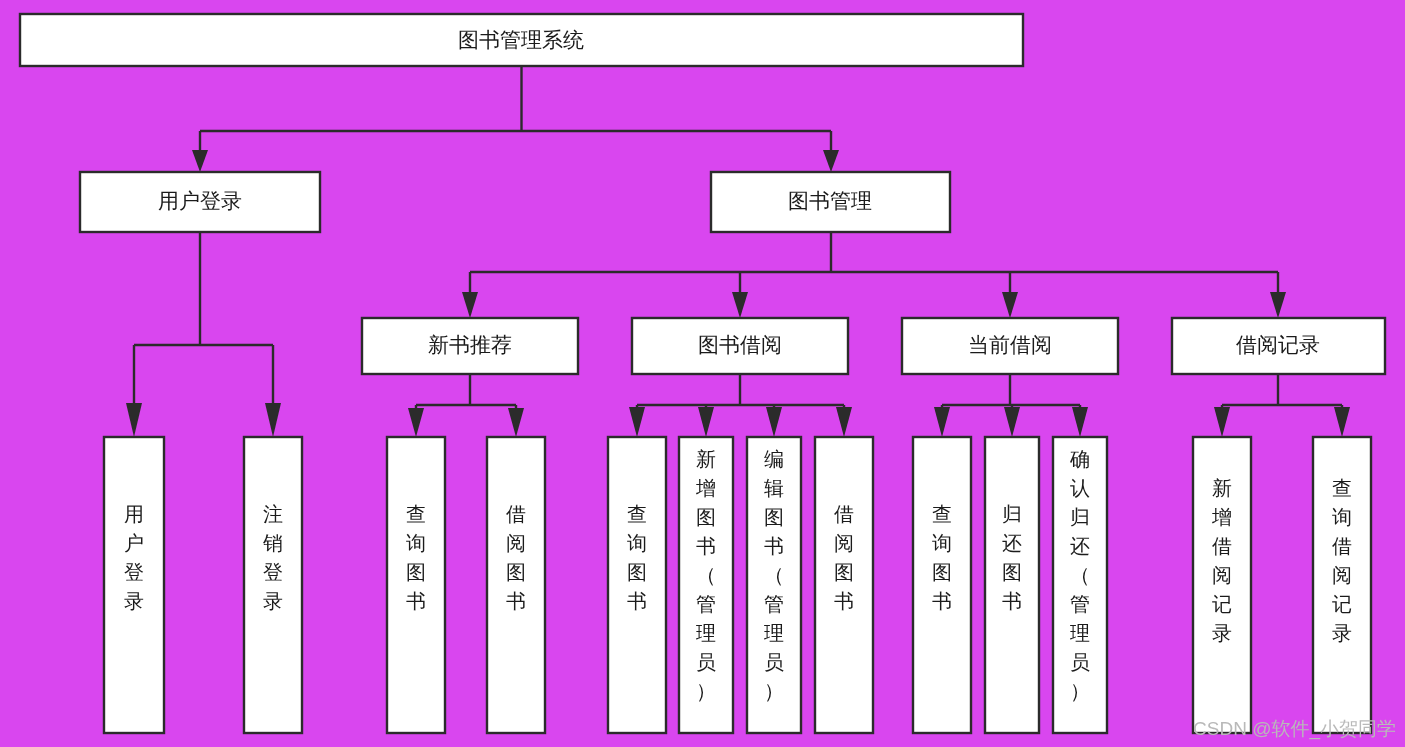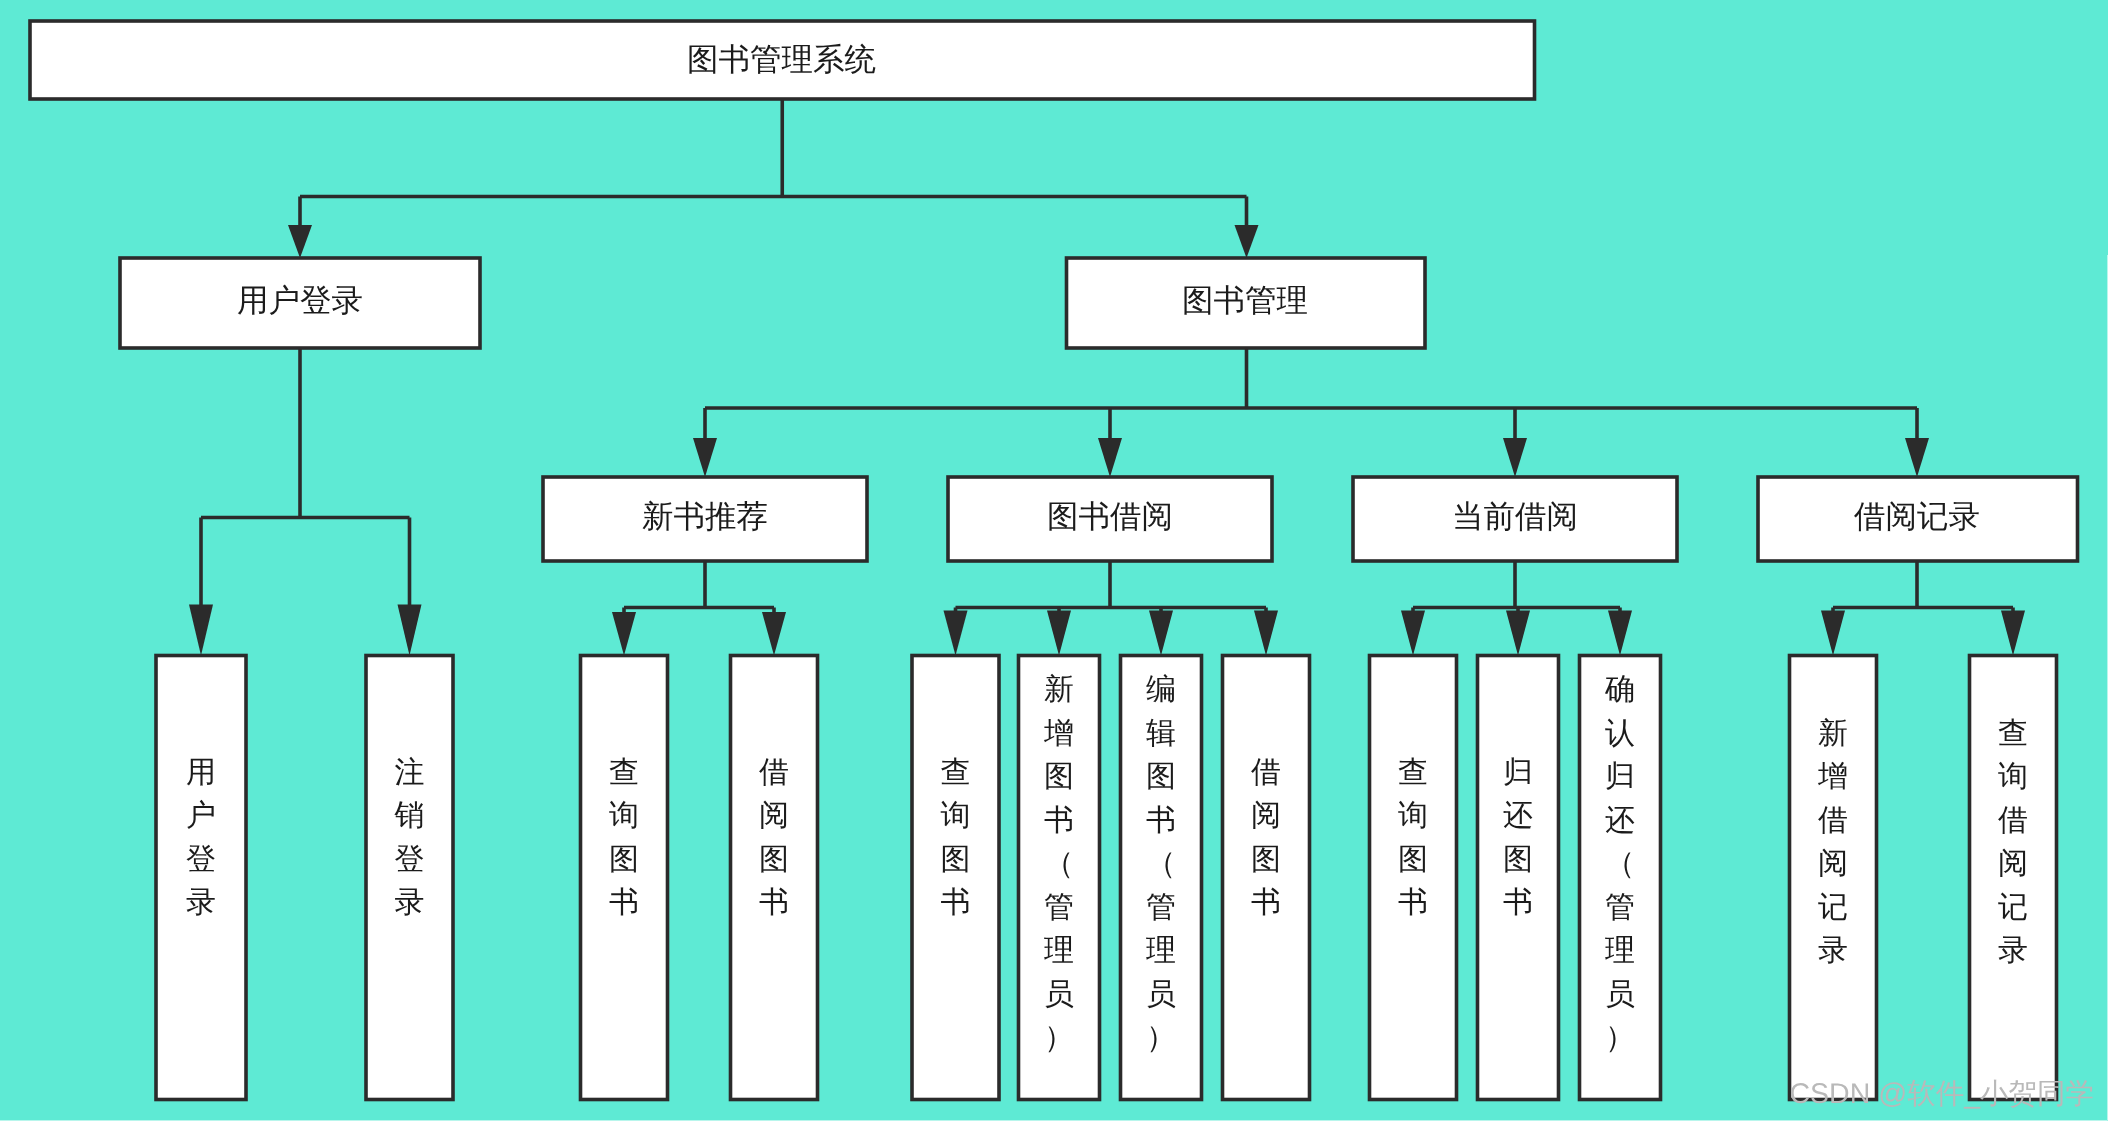--- a/index.html
+++ b/index.html
@@ -7,21 +7,21 @@
     padding: 0;
     background: #ffffff;
   }
   body {
     font-family: "Liberation Sans", "DejaVu Sans", sans-serif;
   }
   #diagram-root {
     position: relative;
     width: 1405px;
     height: 747px;
-    background: #5eead4;
+    background: #d946ef;
     overflow: hidden;
   }
   svg.canvas {
     position: absolute;
     left: 0;
     top: 0;
     width: 1405px;
     height: 747px;
   }
   .node-box {

